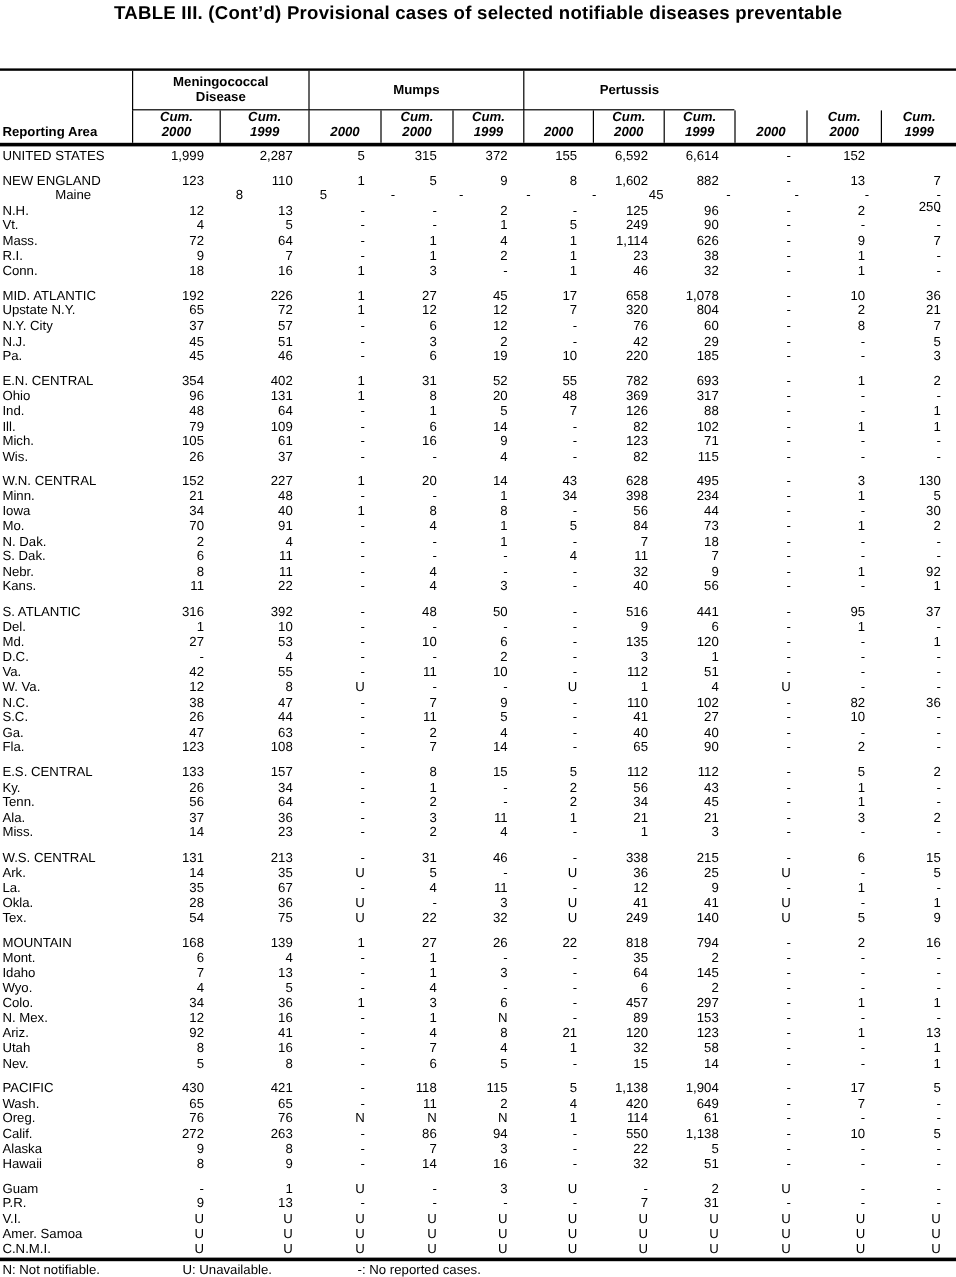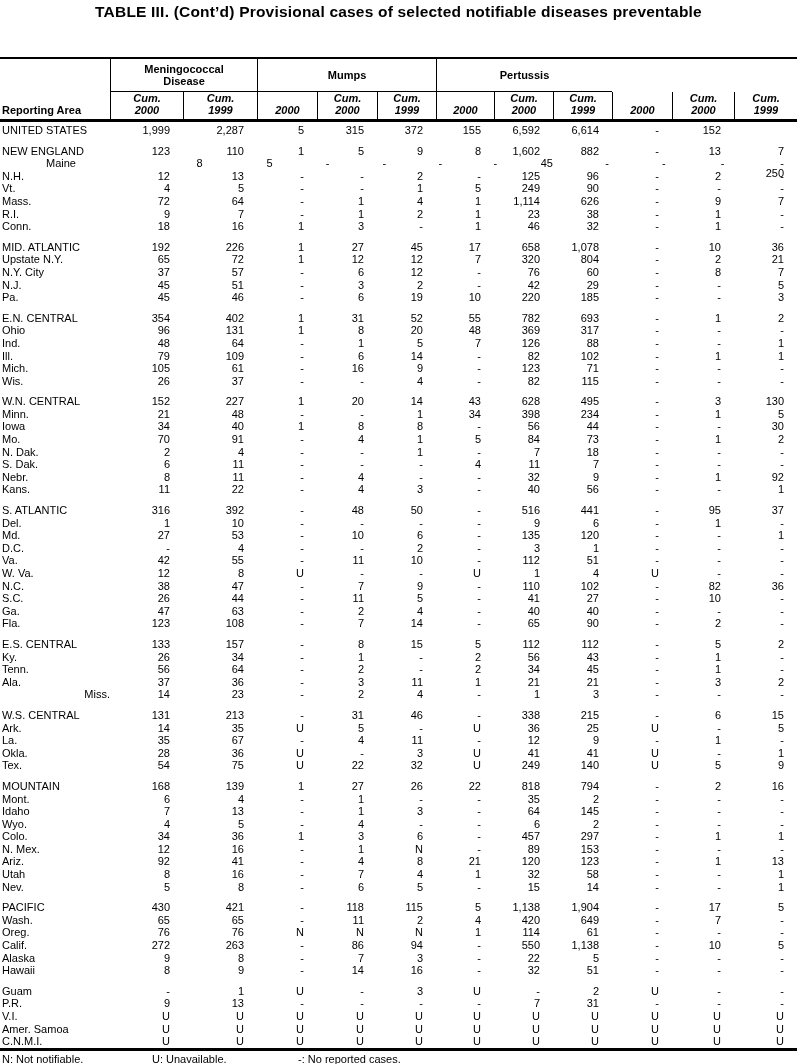--- a/index.html
+++ b/index.html
@@ -696,21 +696,21 @@
           <div class="cell-num" style="width: 60px;">3</div>
           <div class="cell-num" style="width: 59px;">11</div>
           <div class="cell-num" style="width: 58px;">1</div>
           <div class="cell-num" style="width: 59px;">21</div>
           <div class="cell-num" style="width: 59px;">21</div>
           <div class="cell-num" style="width: 60px;">-</div>
           <div class="cell-num" style="width: 62px;">3</div>
           <div class="cell-num" style="width: 63px;">2</div>
         </div>
         <div class="row">
-          <div class="cell-area" style="width: 110px; text-align: right;">Miss.</div>
+          <div class="cell-area" style="width: 110px;">Miss.</div>
           <div class="cell-num" style="width: 73px;">14</div>
           <div class="cell-num" style="width: 74px;">23</div>
           <div class="cell-num" style="width: 60px;">-</div>
           <div class="cell-num" style="width: 60px;">2</div>
           <div class="cell-num" style="width: 59px;">4</div>
           <div class="cell-num" style="width: 58px;">-</div>
           <div class="cell-num" style="width: 59px;">1</div>
           <div class="cell-num" style="width: 59px;">3</div>
           <div class="cell-num" style="width: 60px;">-</div>
           <div class="cell-num" style="width: 62px;">-</div>

